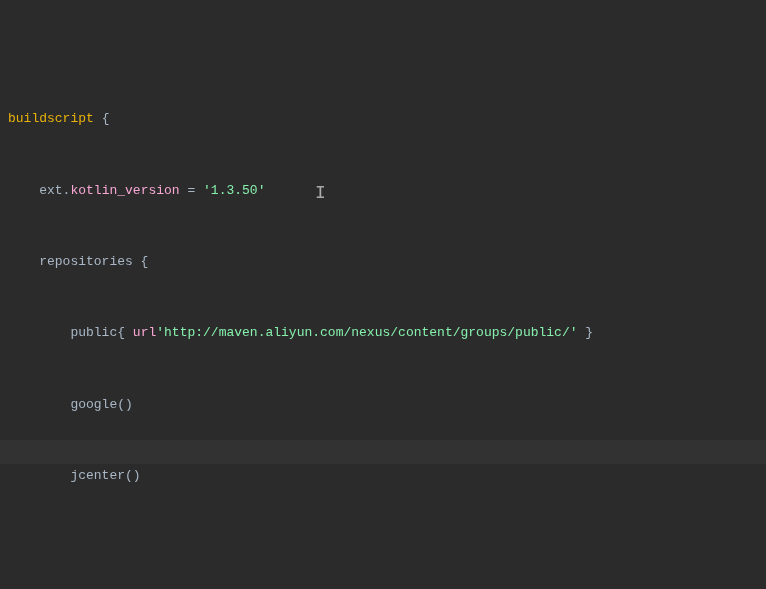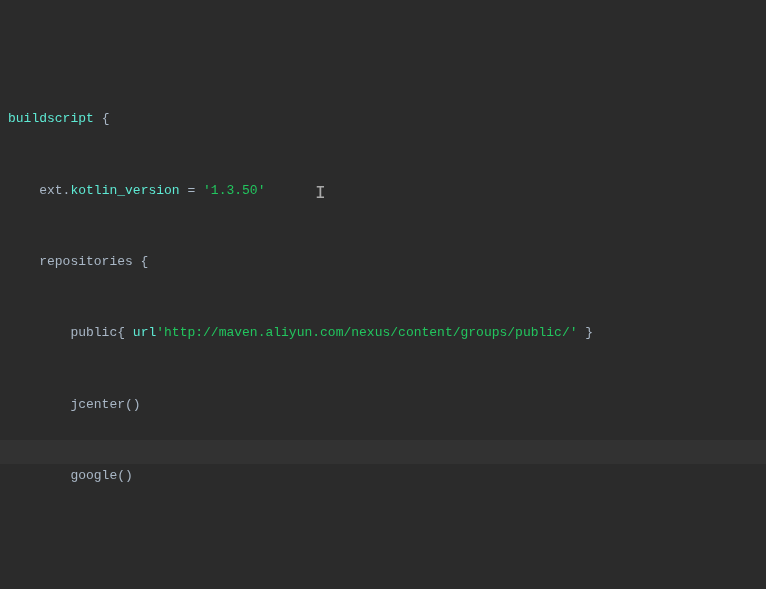--- a/index.html
+++ b/index.html
@@ -21,23 +21,23 @@
 .editor {
   position: relative;
   padding: 12px 0 0 8px;
   white-space: pre;
 }
 .line {
   height: 23.8px;
   display: flex;
   align-items: center;
 }
-.keyword { color: #5eead4; }
-.string { color: #22c55e; font-family: Liberation Mono, monospace; }
-.prop { color: #5eead4; }
+.keyword { color: #eab308; }
+.string { color: #86efac; font-family: Liberation Mono, monospace; }
+.prop { color: #f9a8d4; }
 .punct { color: #a9b7c6; }
 .highlight-line {
   background: #323232;
   position: absolute;
   left: 0;
   right: 0;
   height: 23.8px;
   z-index: 0;
 }
 .line-content {
@@ -63,23 +63,23 @@
 <div class="text-cursor">I</div>
 
 <div class="line"><span class="line-content"><span class="keyword">buildscript</span><span class="punct"> {</span></span></div>
 
 <div class="line"><span class="line-content"><span class="punct">    ext.</span><span class="prop">kotlin_version</span><span class="punct"> = </span><span class="string">'1.3.50'</span></span></div>
 
 <div class="line"><span class="line-content"><span class="punct">    repositories {</span></span></div>
 
 <div class="line"><span class="line-content"><span class="punct">        public{ </span><span class="prop">url</span><span class="string">'http://maven.aliyun.com/nexus/content/groups/public/'</span><span class="punct"> }</span></span></div>
 
+<div class="line"><span class="line-content"><span class="punct">        google()</span></span></div>
+
 <div class="line"><span class="line-content"><span class="punct">        jcenter()</span></span></div>
-
-<div class="line"><span class="line-content"><span class="punct">        google()</span></span></div>
 
 <div class="line"><span class="line-content"></span></div>
 
 
 
 
 
 
 
 

